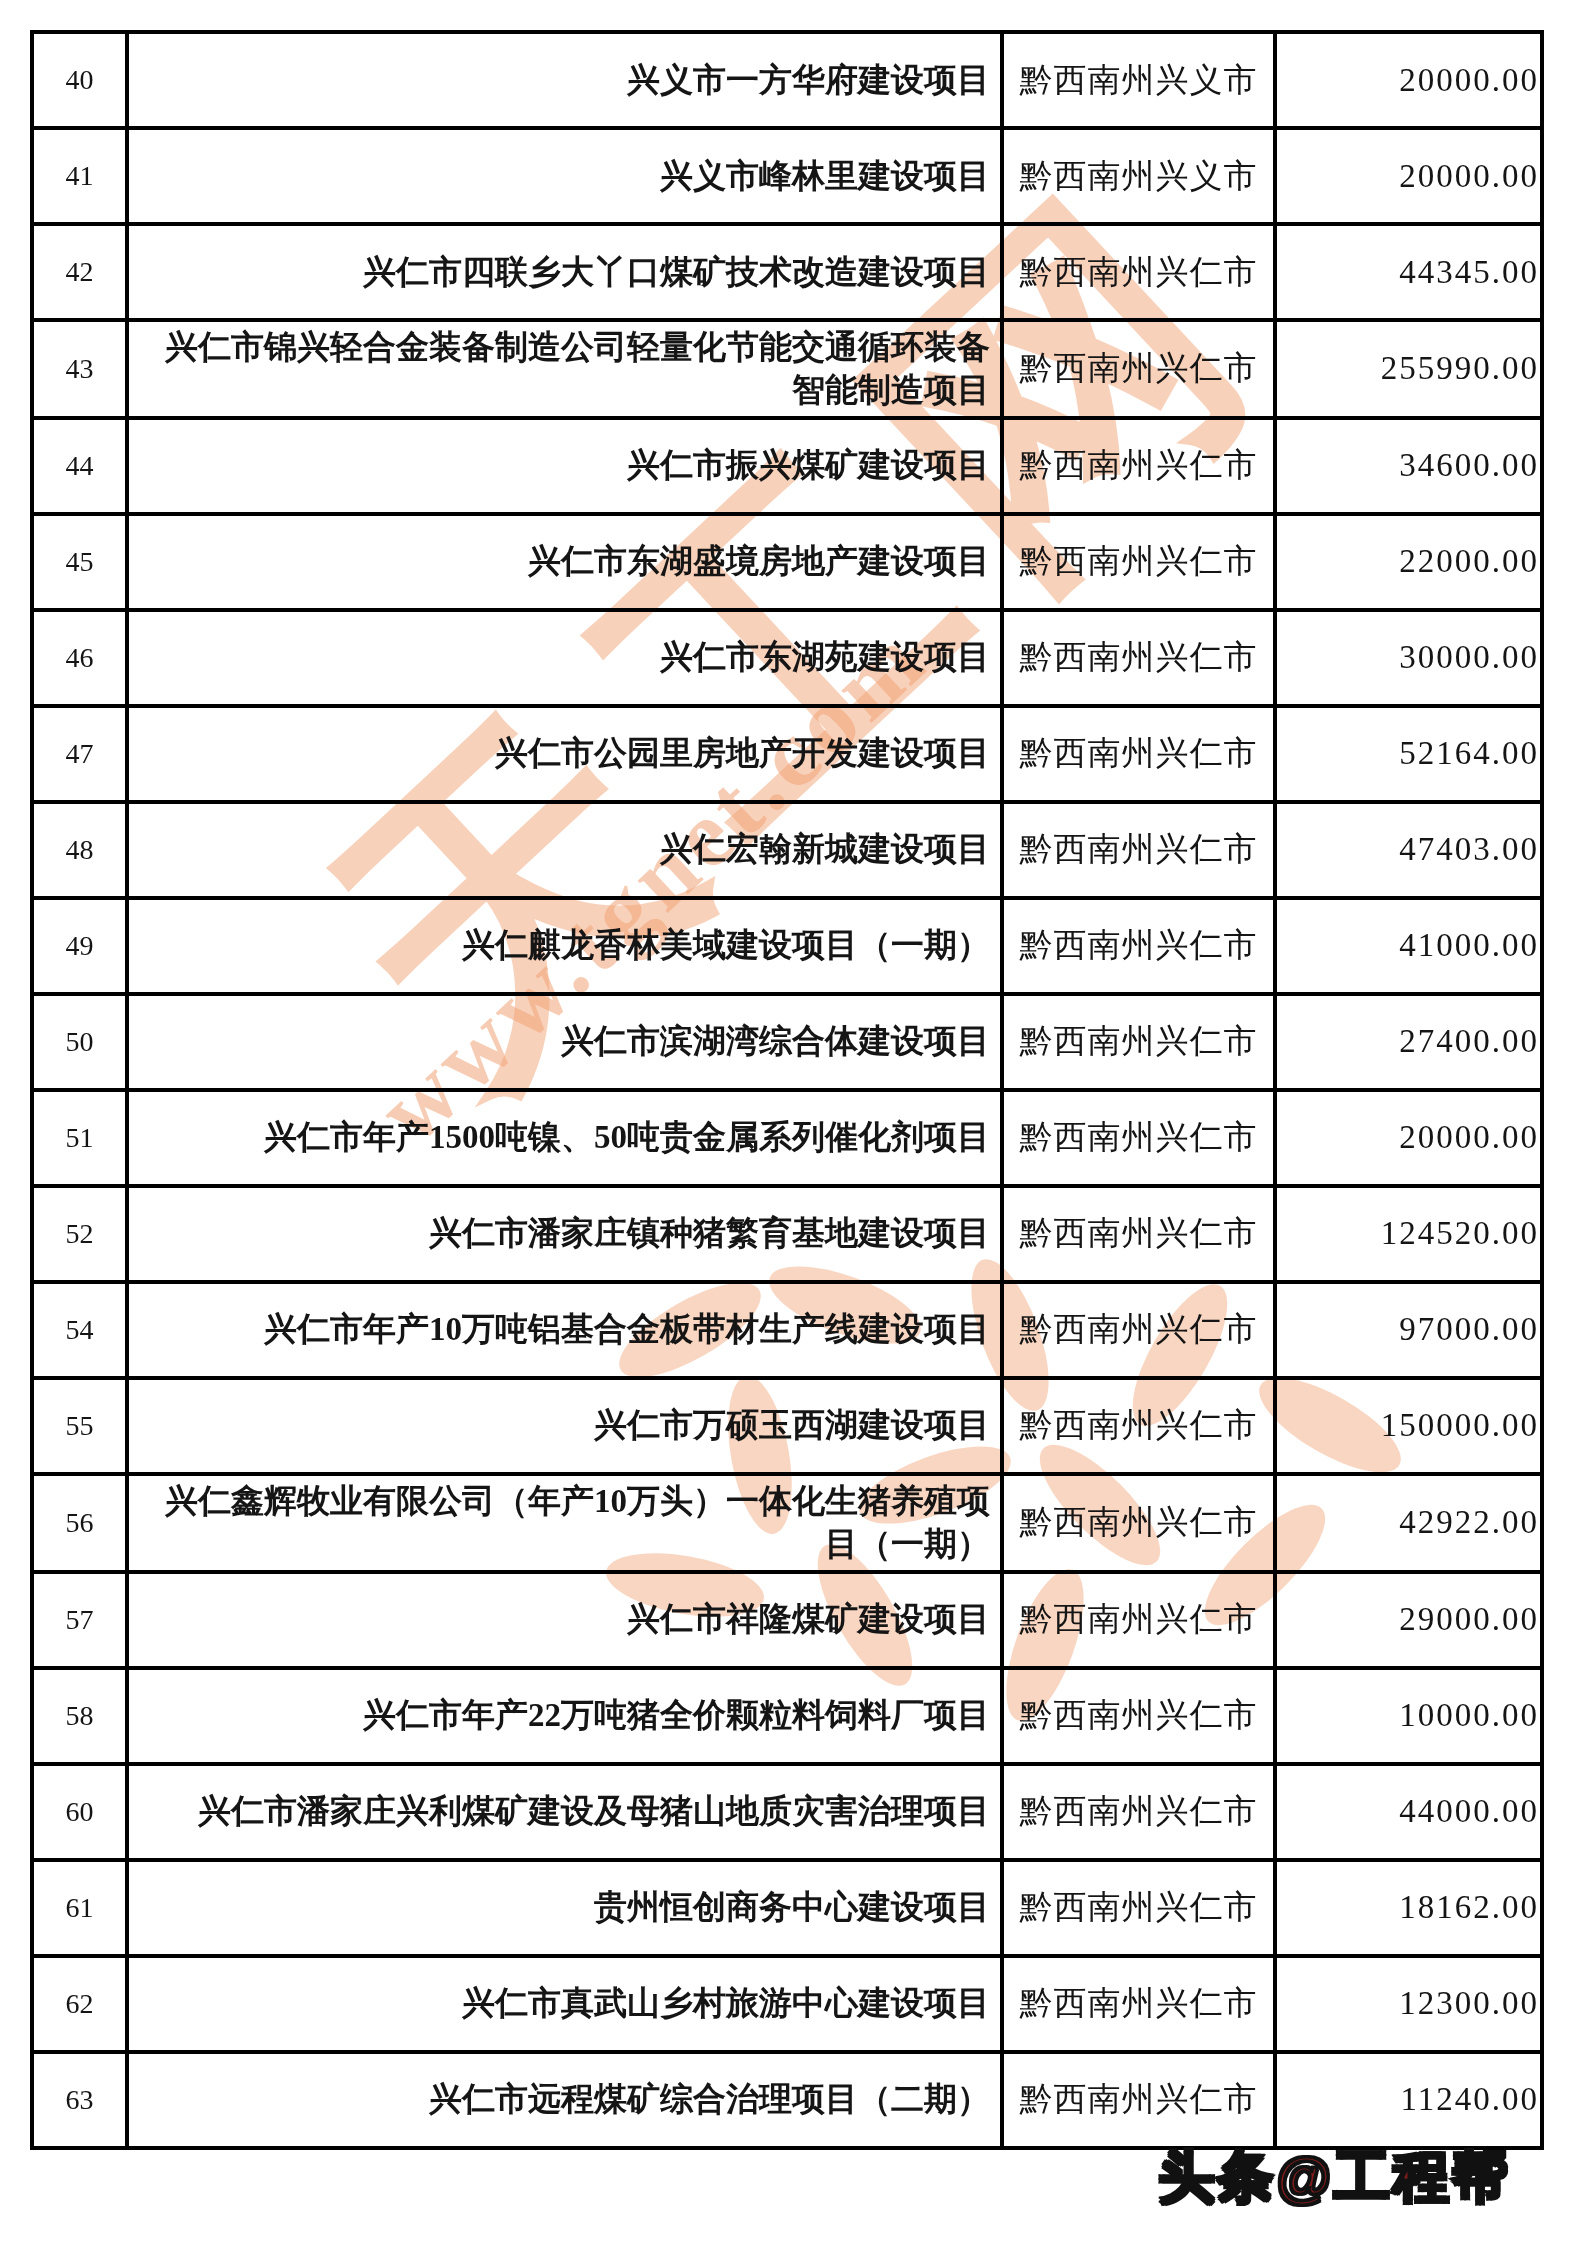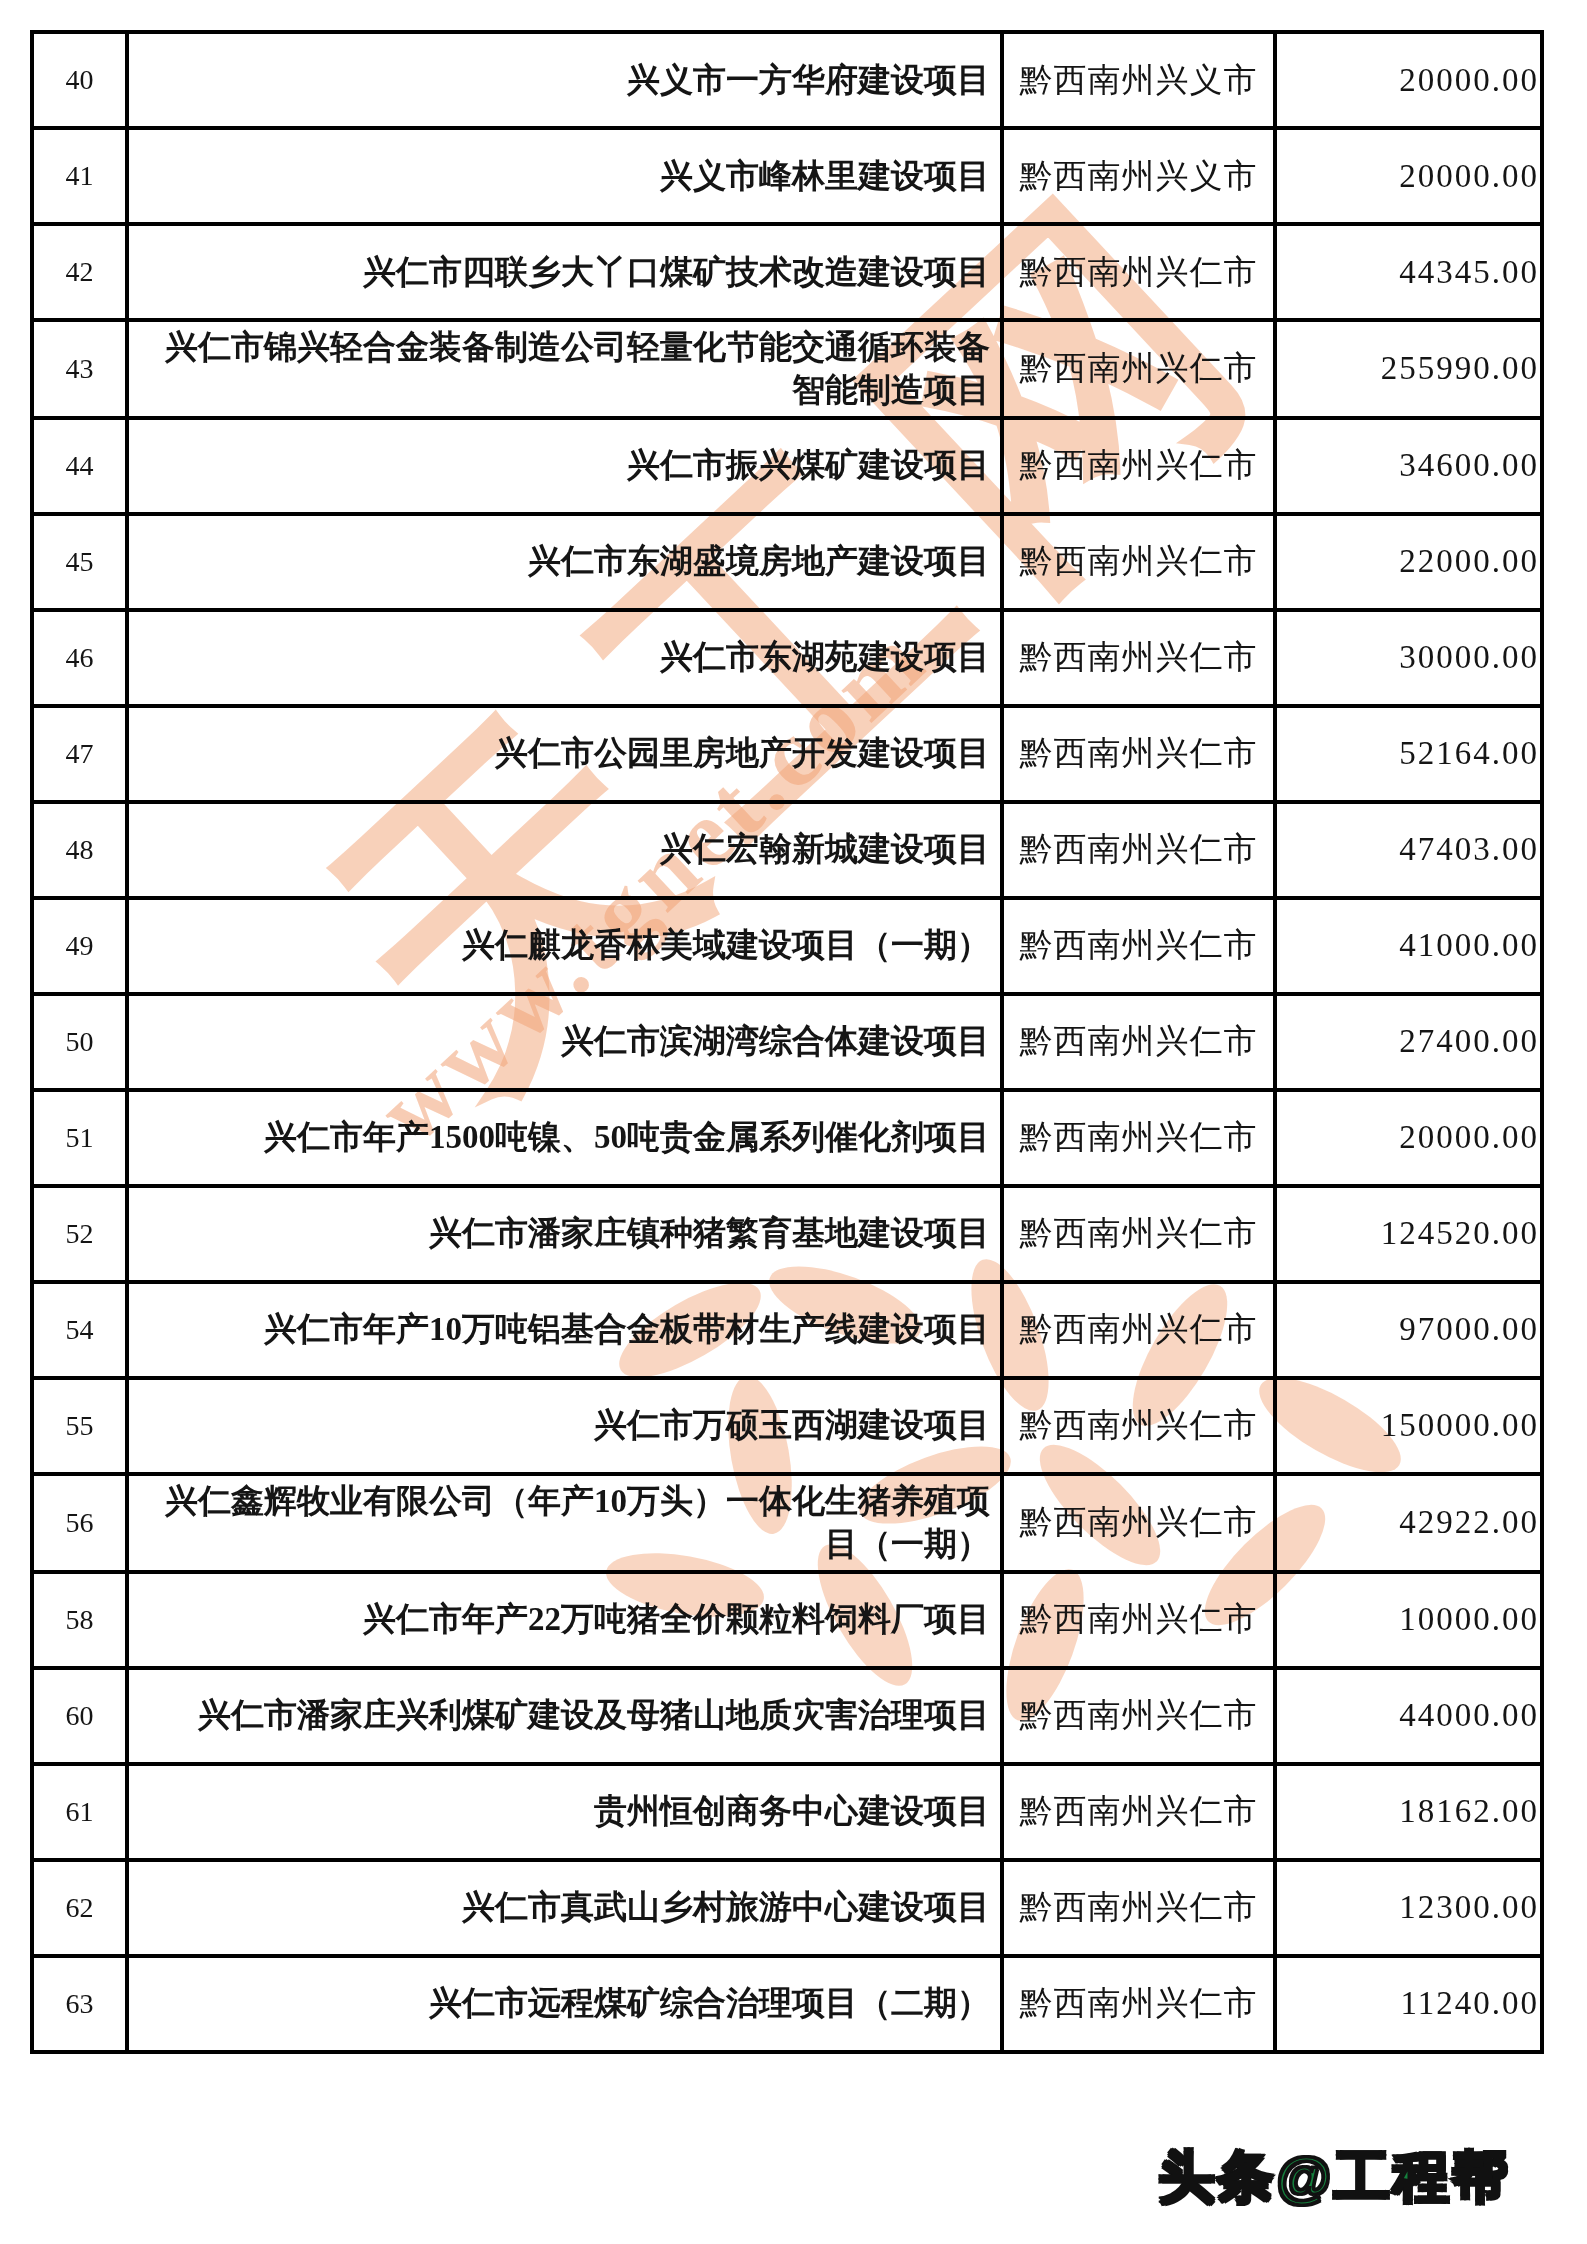--- a/index.html
+++ b/index.html
@@ -39,21 +39,21 @@
   }
   td.num{text-align:center;font-size:28px;}
   td.name{text-align:right;padding:4px 10px 4px 14px;line-height:1.3;font-weight:bold;}
   td.region{text-align:center;letter-spacing:1px;}
   td.amount{text-align:right;letter-spacing:2px;}
 
   
   .stamp{
     position:absolute;top:2140px;right:76px;z-index:3;
     font-family:"Liberation Sans","DejaVu Sans",sans-serif;
-    font-size:56px;font-weight:bold;letter-spacing:3px;color:#15803d;
+    font-size:56px;font-weight:bold;letter-spacing:3px;color:#7f1d1d;
     -webkit-text-stroke:3px #111111;
     text-shadow:2px 2px 0 #111,-2px -2px 0 #111,2px -2px 0 #111,-2px 2px 0 #111;
     white-space:nowrap;
   }
 </style>
 </head>
 <body>
 
 <div class="watermark" style="color: rgb(242, 164, 120);">
   <div class="wm-brand">天工网</div>
@@ -172,20 +172,26 @@
         <td class="region">黔西南州兴仁市</td>
         <td class="amount">150000.00</td>
       </tr>
       <tr>
         <td class="num">56</td>
         <td class="name">兴仁鑫辉牧业有限公司（年产10万头）一体化生猪养殖项目（一期）</td>
         <td class="region">黔西南州兴仁市</td>
         <td class="amount">42922.00</td>
       </tr>
       <tr>
+        <td class="num">57</td>
+        <td class="name">兴仁市祥隆煤矿建设项目</td>
+        <td class="region">黔西南州兴仁市</td>
+        <td class="amount">29000.00</td>
+      </tr>
+      <tr>
         <td class="num">58</td>
         <td class="name">兴仁市年产22万吨猪全价颗粒料饲料厂项目</td>
         <td class="region">黔西南州兴仁市</td>
         <td class="amount">10000.00</td>
       </tr>
       <tr>
         <td class="num">60</td>
         <td class="name">兴仁市潘家庄兴利煤矿建设及母猪山地质灾害治理项目</td>
         <td class="region">黔西南州兴仁市</td>
         <td class="amount">44000.00</td>

